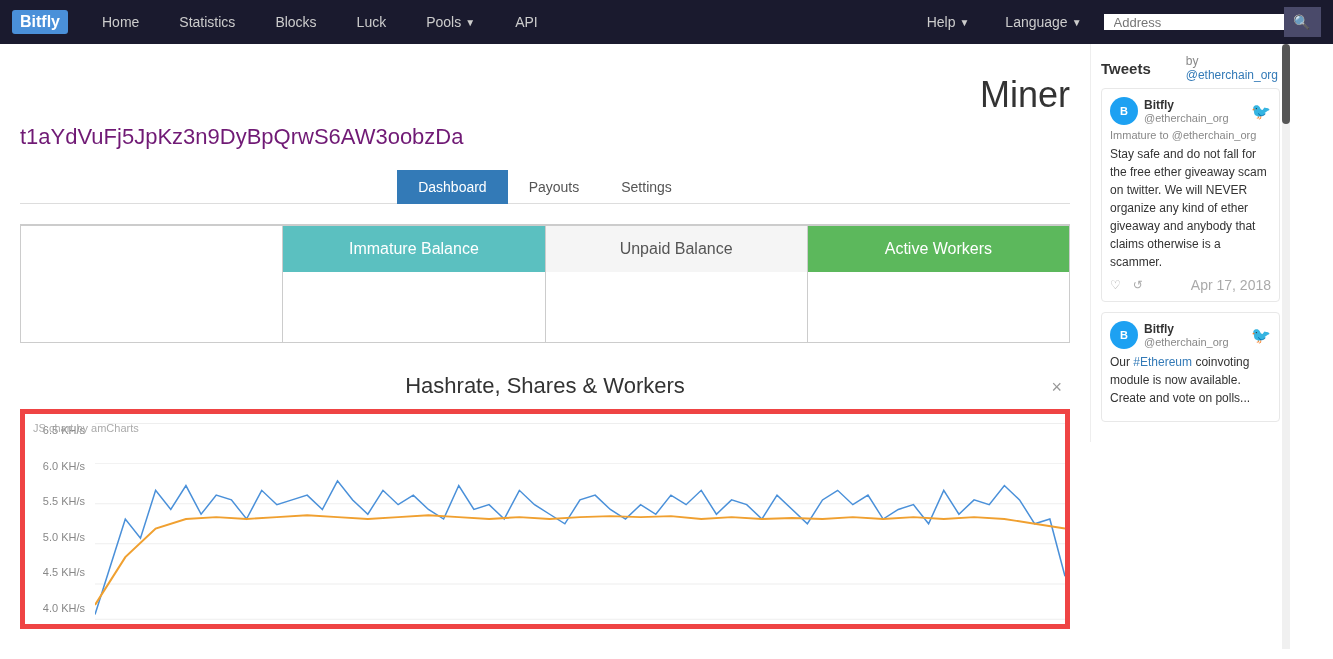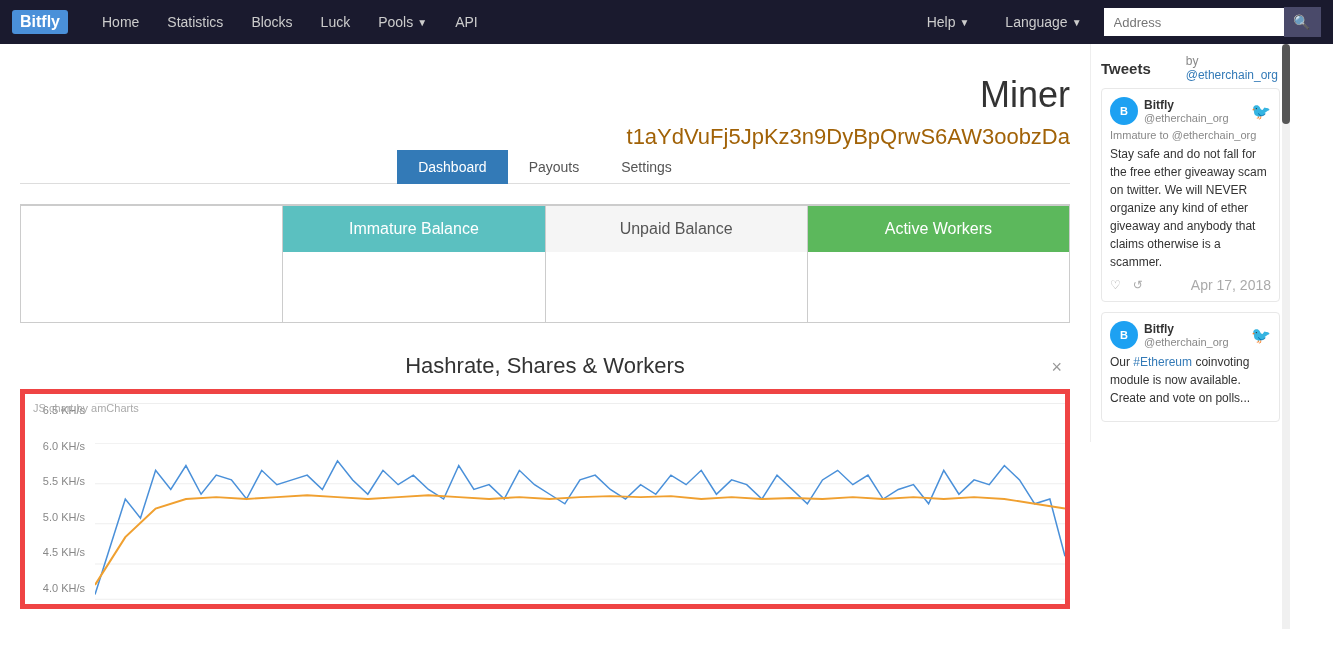--- a/index.html
+++ b/index.html
@@ -24,21 +24,21 @@
       color: #fff;
       font-weight: bold;
       font-size: 16px;
       padding: 3px 8px;
       border-radius: 3px;
       margin-right: 4px;
     }
     .navbar-nav {
       display: flex;
       align-items: flex-start;
-      gap: 0;
+      gap: 12px;
       flex: 1;
     }
     .nav-item {
       color: #ccc;
       padding: 0 14px;
       height: 44px;
       display: flex;
       align-items: center;
       cursor: pointer;
       font-size: 14px;
@@ -55,21 +55,21 @@
       display: flex;
       align-items: center;
     }
     .search-input {
       background: #fff;
       border: none;
       padding: 5px 10px;
       width: 180px;
       font-size: 13px;
       outline: none;
-      height: 28px;
+      height: 16px;
     }
     .search-btn {
       background: #4a4a6a;
       border: none;
       color: #fff;
       padding: 5px 10px;
       height: 30px;
       cursor: pointer;
       font-size: 14px;
     }
@@ -95,23 +95,24 @@
     
     .miner-title {
       text-align: right;
       font-size: 36px;
       font-weight: 300;
       color: #333;
       margin-bottom: 8px;
       margin-top: 10px;
     }
     .miner-address {
-      text-align: right;
+      text-align: left;
       font-size: 22px;
-      color: #a16207;
+      color: #701a75;
+      margin-bottom: 20px;
       word-break: break-all;
     }
 
     
     .tabs-wrapper {
       display: flex;
       justify-content: center;
       margin-bottom: 20px;
       border-bottom: 1px solid #ddd;
     }

